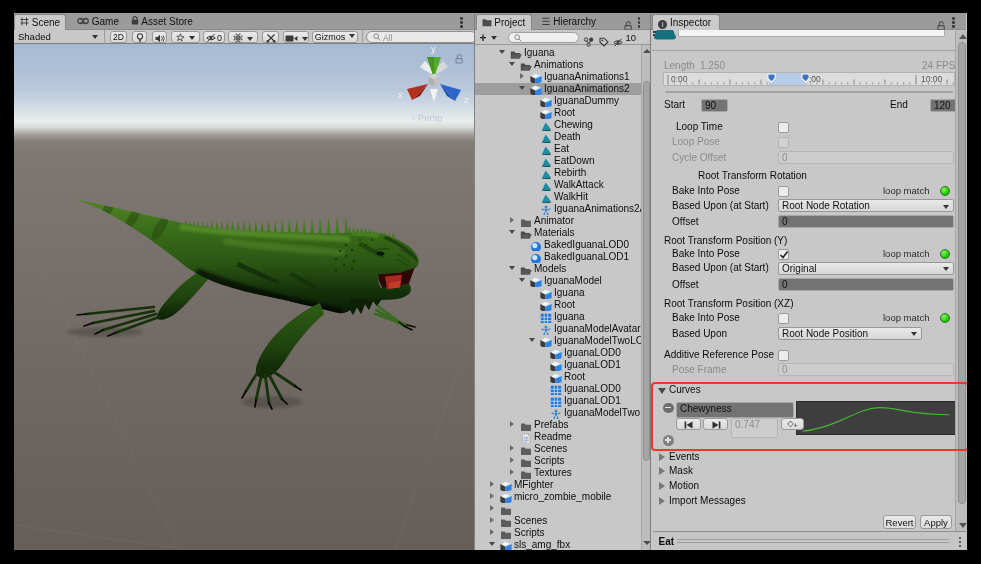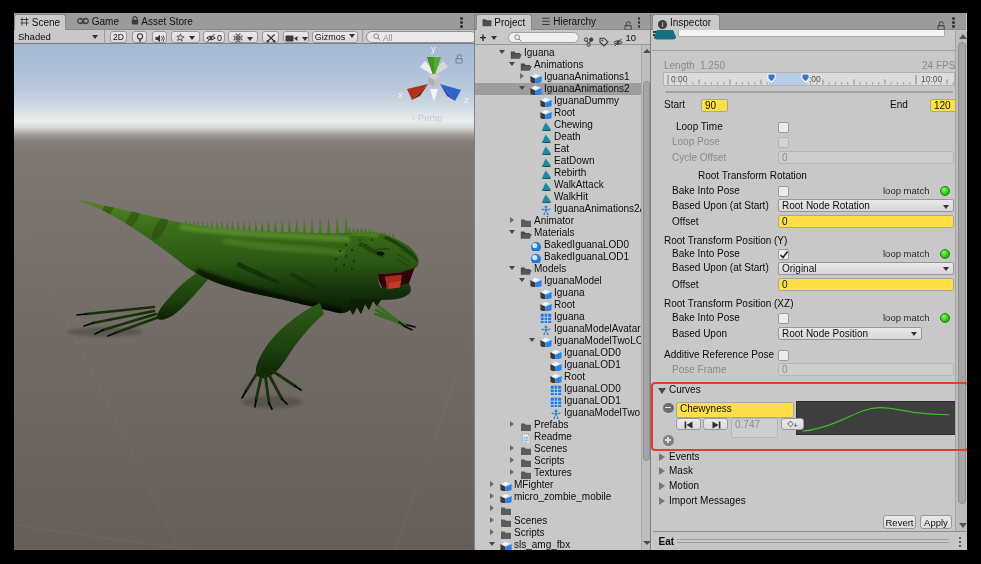--- a/index.html
+++ b/index.html
@@ -7,21 +7,21 @@
 #app{position:absolute;left:14px;top:13px;width:953px;height:537px;background:#c8c8c8;overflow:hidden;}
 .abs{position:absolute;}
 .tabbar{position:absolute;left:0;top:0;height:17px;background:#9b9b9b;border-bottom:1px solid #8a8a8a;width:100%;}
 .tab{position:absolute;top:1px;height:16px;font-size:10px;color:#111;padding:0 6px 0 5px;line-height:16px;white-space:nowrap;}
 .tab.active{background:#cacaca;border:1px solid #888;border-bottom:none;border-radius:3px 3px 0 0;}
 .dots3{position:absolute;width:3px;color:#333;}
 .dots3 i{display:block;width:2.5px;height:2.5px;border-radius:50%;background:#3a3a3a;margin:0 0 1.5px 0;}
 .btn{position:absolute;background:linear-gradient(#eaeaea,#dadada);border:1px solid #9a9a9a;border-radius:3px;font-size:9.5px;color:#111;text-align:center;}
 .lbl{position:absolute;font-size:10px;color:#0c0c0c;white-space:nowrap;}
 .glbl{position:absolute;font-size:10px;color:#8a8a8a;white-space:nowrap;}
-.field{position:absolute;background:#fde047;border:1px solid #a6a6a6;border-radius:2px;font-size:10px;color:#111;padding:0 3px;white-space:nowrap;overflow:hidden;}
+.field{position:absolute;background:#737373;border:1px solid #a6a6a6;border-radius:2px;font-size:10px;color:#111;padding:0 3px;white-space:nowrap;overflow:hidden;}
 .dfield{position:absolute;background:#cdcdcd;border:1px solid #b5b5b5;border-radius:2px;font-size:10px;color:#8f8f8f;padding:0 3px;}
 .drop{position:absolute;background:linear-gradient(#e9e9e9,#d6d6d6);border:1px solid #979797;border-radius:2px;font-size:10px;color:#111;padding:0 3px;}
 .drop:after{content:"";position:absolute;right:4px;top:4.5px;border-left:3.5px solid transparent;border-right:3.5px solid transparent;border-top:4px solid #333;}
 .cb{position:absolute;width:11px;height:11px;background:#ececec;border:1px solid #9a9a9a;border-radius:2px;}
 .cb.dis{background:#d2d2d2;border-color:#b3b3b3;}
 .arrowR{position:absolute;width:0;height:0;border-top:4px solid transparent;border-bottom:4px solid transparent;border-left:6px solid #6b6b6b;}
 .arrowD{position:absolute;width:0;height:0;border-left:4px solid transparent;border-right:4px solid transparent;border-top:6px solid #4a4a4a;}
 .scrbar{position:absolute;background:#bdbdbd;border-left:1px solid #a5a5a5;}
 .thumb{position:absolute;left:1.5px;right:1.5px;background:#a5a5a5;border:1px solid #8e8e8e;border-radius:4px;}
 .sarr{position:absolute;left:2px;width:0;height:0;border-left:4px solid transparent;border-right:4px solid transparent;}

